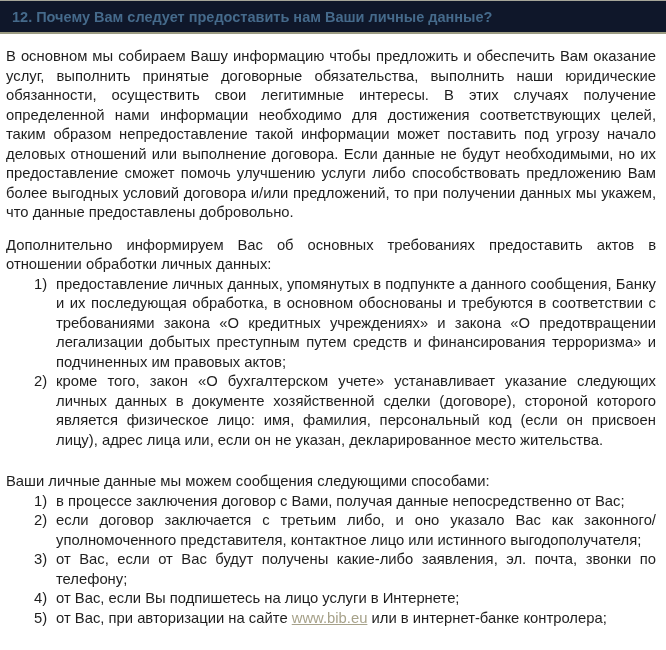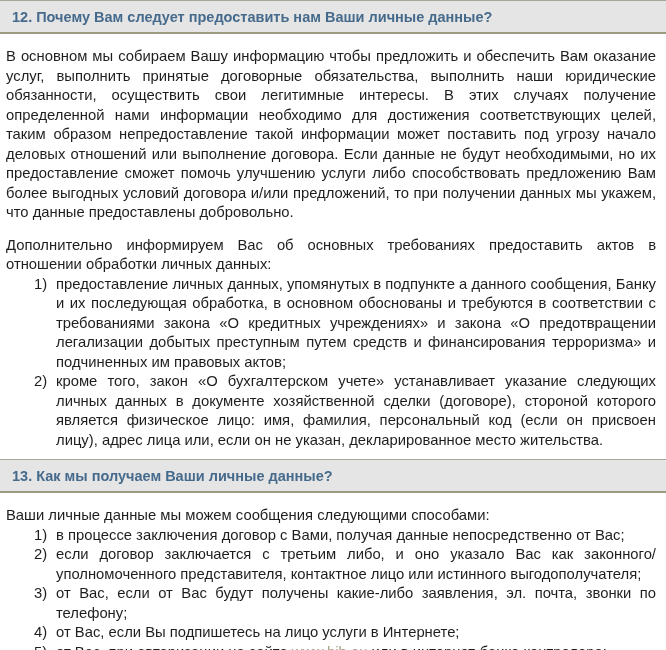--- a/index.html
+++ b/index.html
@@ -7,21 +7,21 @@
   body {
     width: 666px;
     height: 650px;
     overflow: hidden;
     background: #ffffff;
     font-family: "Liberation Sans", "DejaVu Sans", sans-serif;
     color: #1e1e1e;
   }
   .sec-head {
     margin: 0;
-    background: #e5e5e5;
+    background: #0f172a;
     color: #456a8b;
     font-size: 14.5px;
     font-weight: bold;
     line-height: 16px;
     padding: 8px 12px 7px 12px;
     border-top: 1px solid #a6a699;
     border-bottom: 2px solid #9b9b82;
   }
   .sec-body { padding: 0 10px 9px 6px; }
   .para {
@@ -57,21 +57,20 @@
           </div>
           <div class="list-item">
             <span class="num">2)</span>
             <span class="itext"><span>кроме того, закон «О бухгалтерском учете» устанавливает указание следующих личных данных в документе хозяйственной сделки (договоре), стороной которого является физическое лицо: имя, фамилия, персональный код (если он присвоен лицу), адрес лица или, если он не указан, декларированное место жительства.</span></span>
           </div>
         </div>
       </div>
   </section>
 
   <section>
-    <h2 class="sec-head">13. Как мы получаем Ваши личные данные?</h2>
     <div class="sec-body">
         <p class="para"><span>Ваши личные данные мы можем сообщения следующими способами:</span></p>
         <div class="num-list">
           <div class="list-item">
             <span class="num">1)</span>
             <span class="itext"><span>в процессе заключения договор с Вами, получая данные непосредственно от Вас;</span></span>
           </div>
           <div class="list-item">
             <span class="num">2)</span>
             <span class="itext"><span>если договор заключается с третьим либо, и оно указало Вас как законного/уполномоченного представителя, контактное лицо или истинного выгодополучателя;</span></span>

